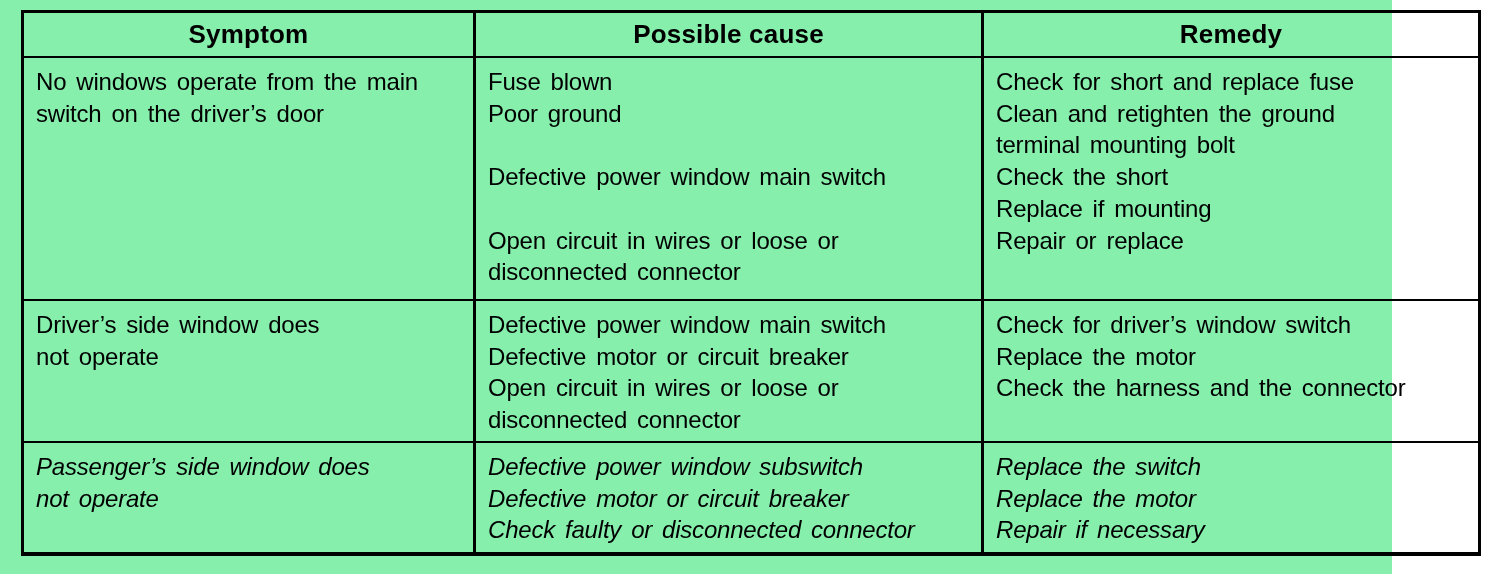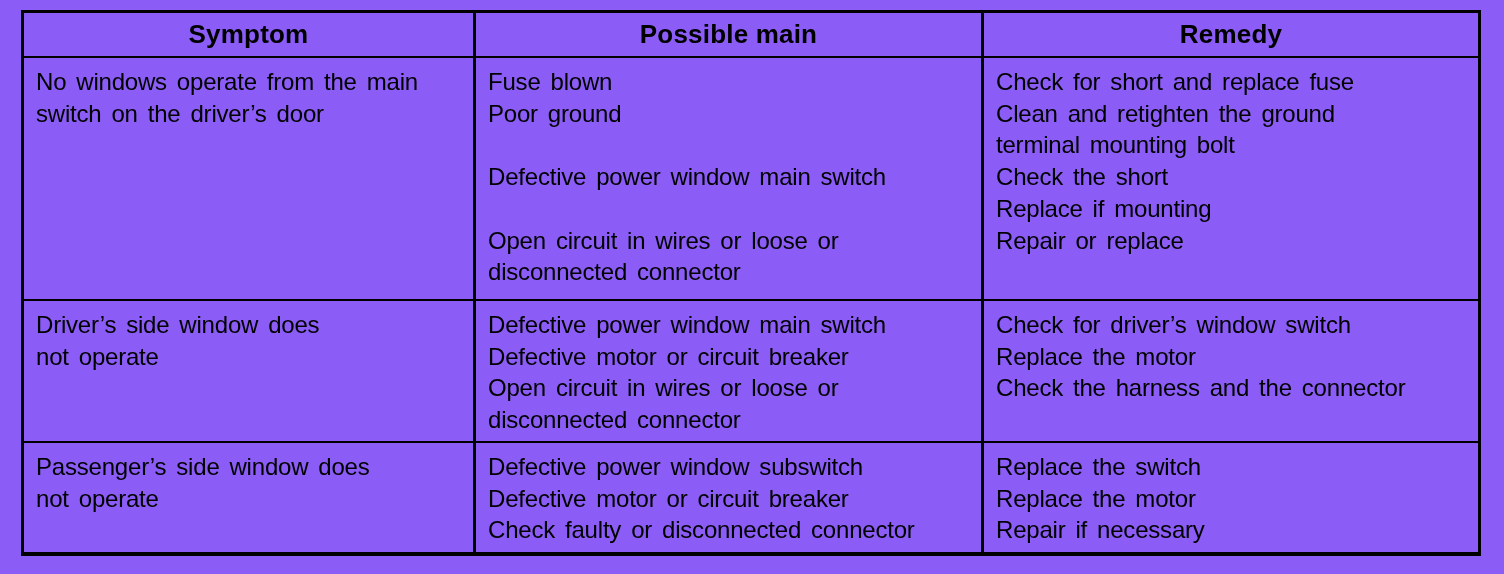--- a/index.html
+++ b/index.html
@@ -7,23 +7,23 @@
     padding: 0;
     background: #ffffff;
     width: 1504px;
     height: 574px;
     overflow: hidden;
     font-family: "Liberation Sans", sans-serif;
     color: #000000;
   }
   .page {
     position: relative;
-    width: 1504px;
+    width: 1392px;
     height: 574px;
-    background: #8b5cf6;
+    background: #86efac;
   }
   table.tbl {
     position: absolute;
     left: 21px;
     top: 10px;
     width: 1457px;
     border-collapse: collapse;
     table-layout: fixed;
     border: 3px solid #000;
     border-bottom-width: 4px;
@@ -46,37 +46,37 @@
   }
   table.tbl td {
     padding: 8px 6px 0 12px;
     font-size: 24px;
     line-height: 31.7px;
     word-spacing: 3.5px;
     letter-spacing: -0.2px;
   }
   tr.row-1 td { height: 233px; }
   tr.row-2 td { height: 132px; }
-  tr.row-3 td { height: 101px; }
+  tr.row-3 td { height: 101px; font-style: italic; }
   .line { white-space: nowrap; }
 </style>
 </head>
 <body>
 
 <div class="page">
   <table class="tbl">
     <colgroup>
       <col style="width:452px">
       <col style="width:508px">
       <col style="width:497px">
     </colgroup>
     <thead>
       <tr>
         <th>Symptom</th>
-        <th>Possible main</th>
+        <th>Possible cause</th>
         <th>Remedy</th>
       </tr>
     </thead>
     <tbody>
       <tr class="row-1">
         <td>
             <div class="line">No windows operate from the main</div>
             <div class="line">switch on the driver’s door</div>
           </td>
         <td>

